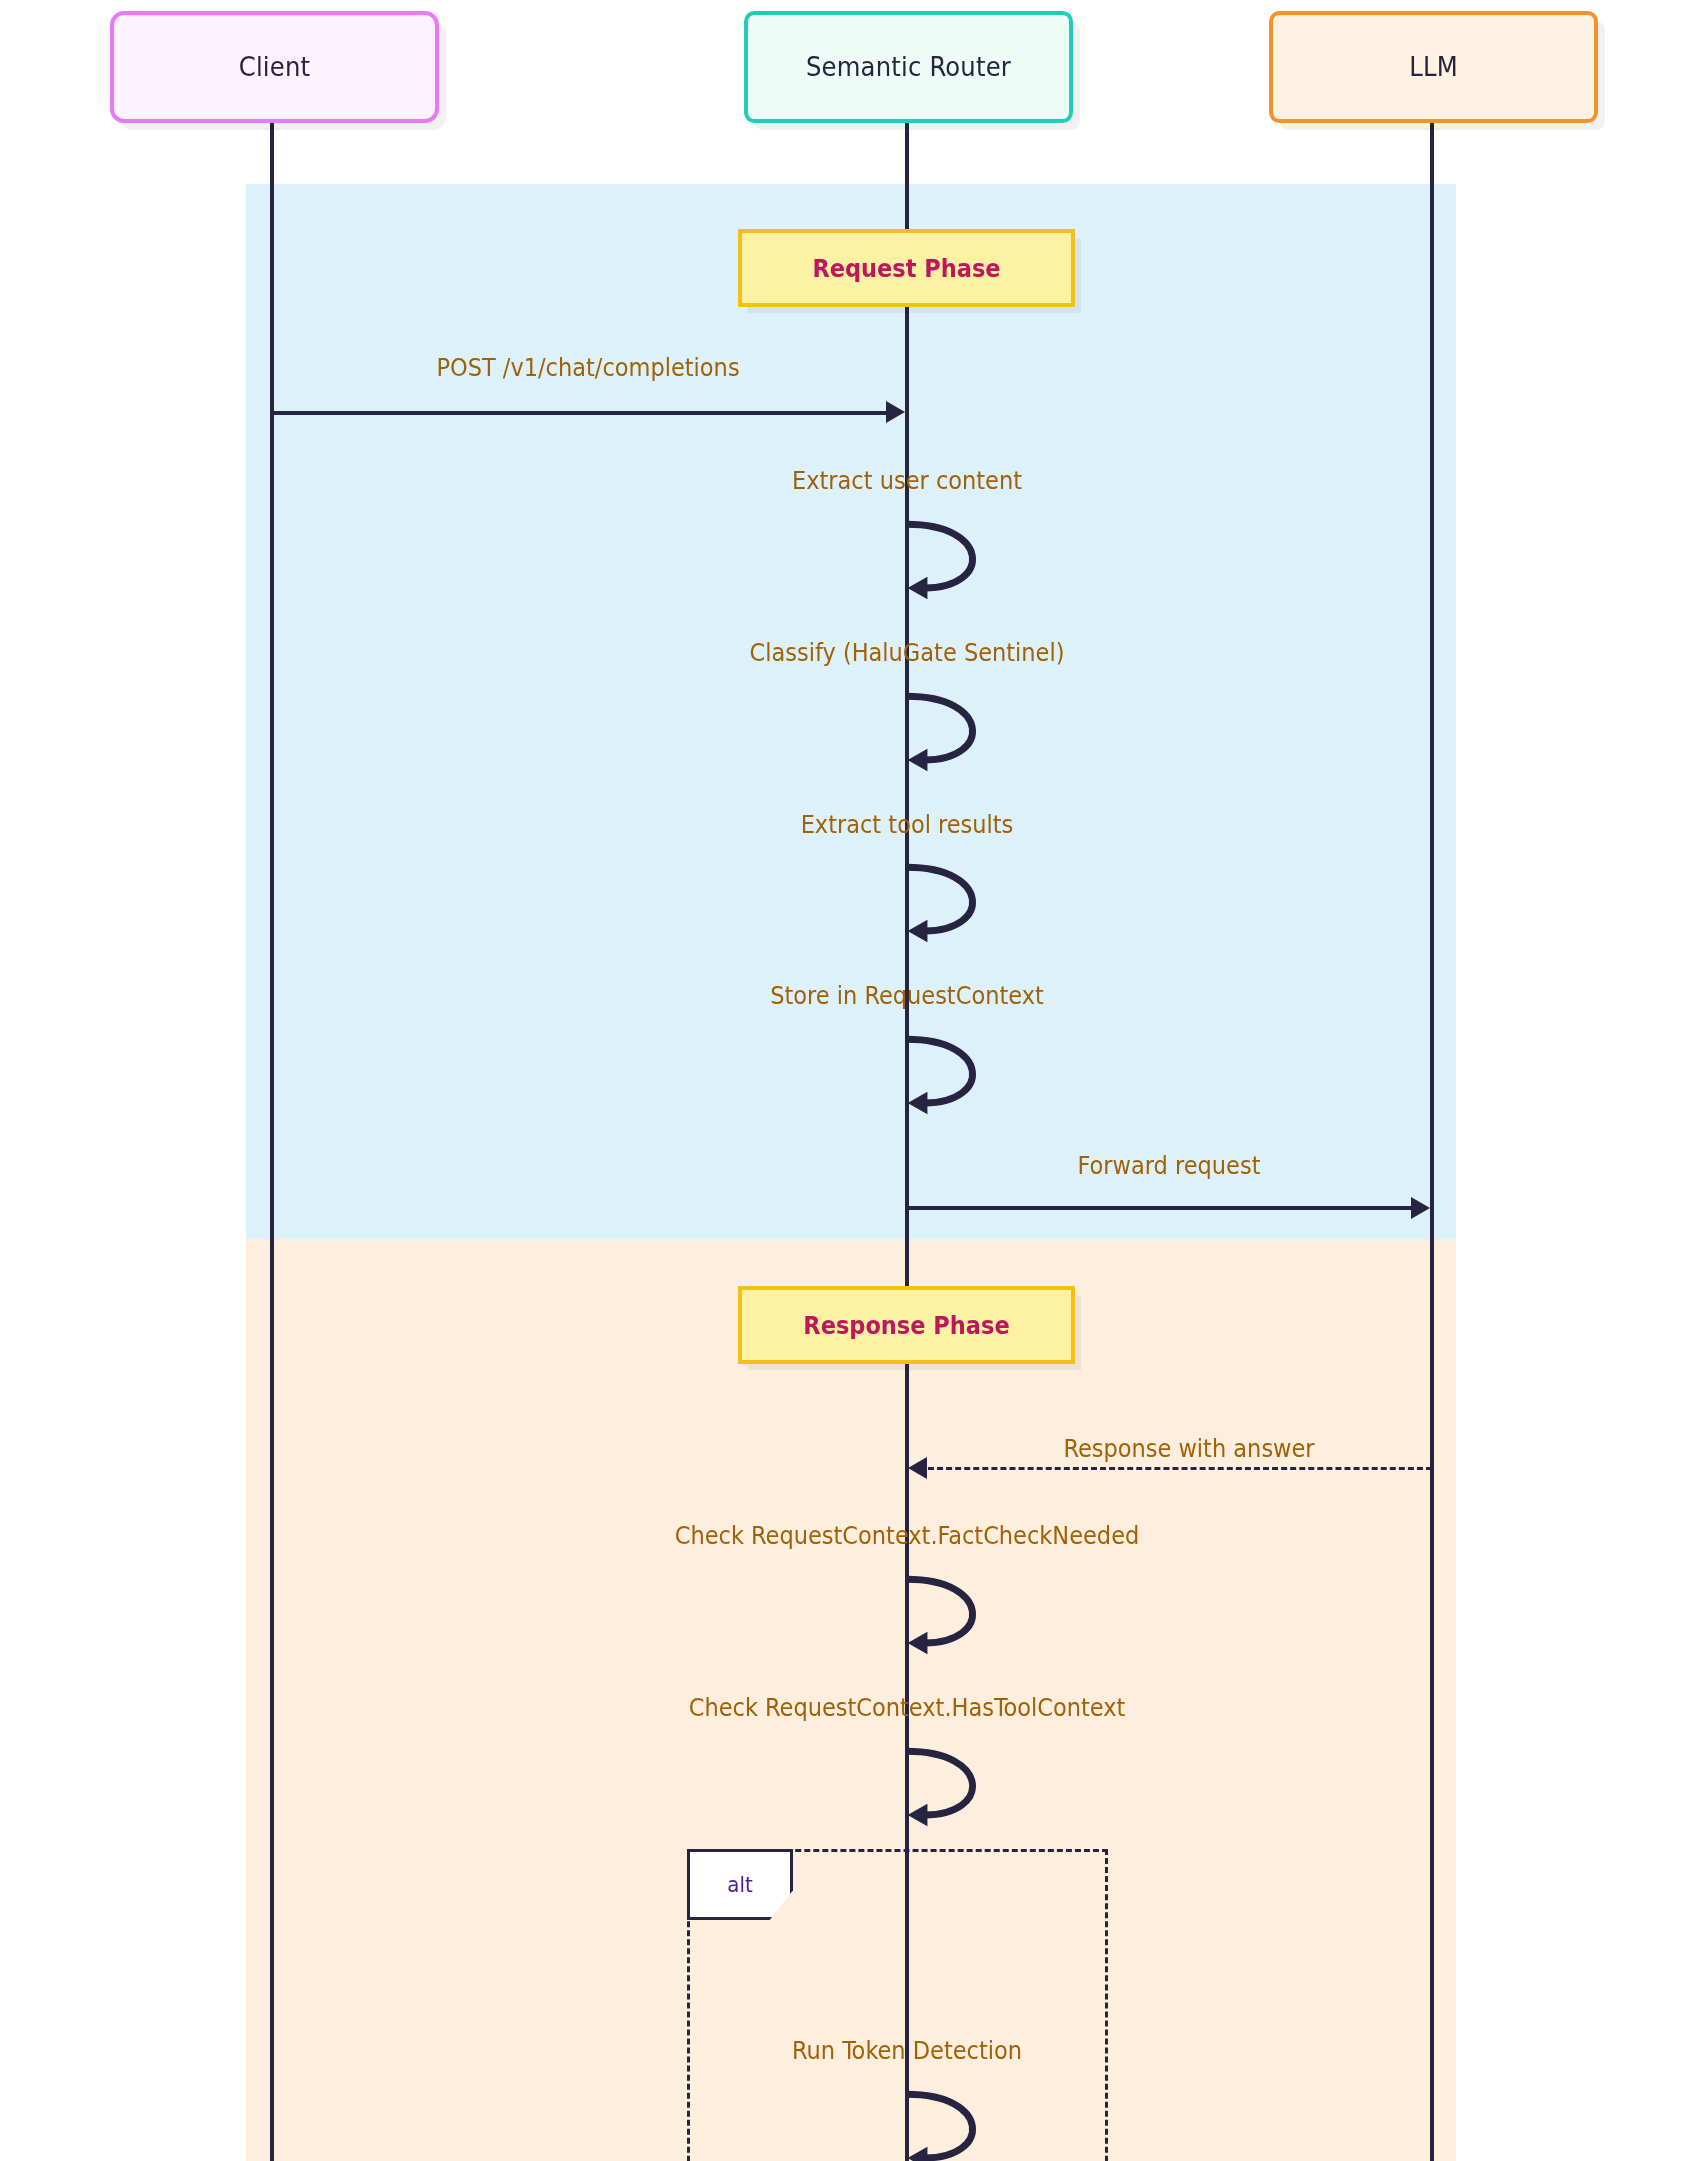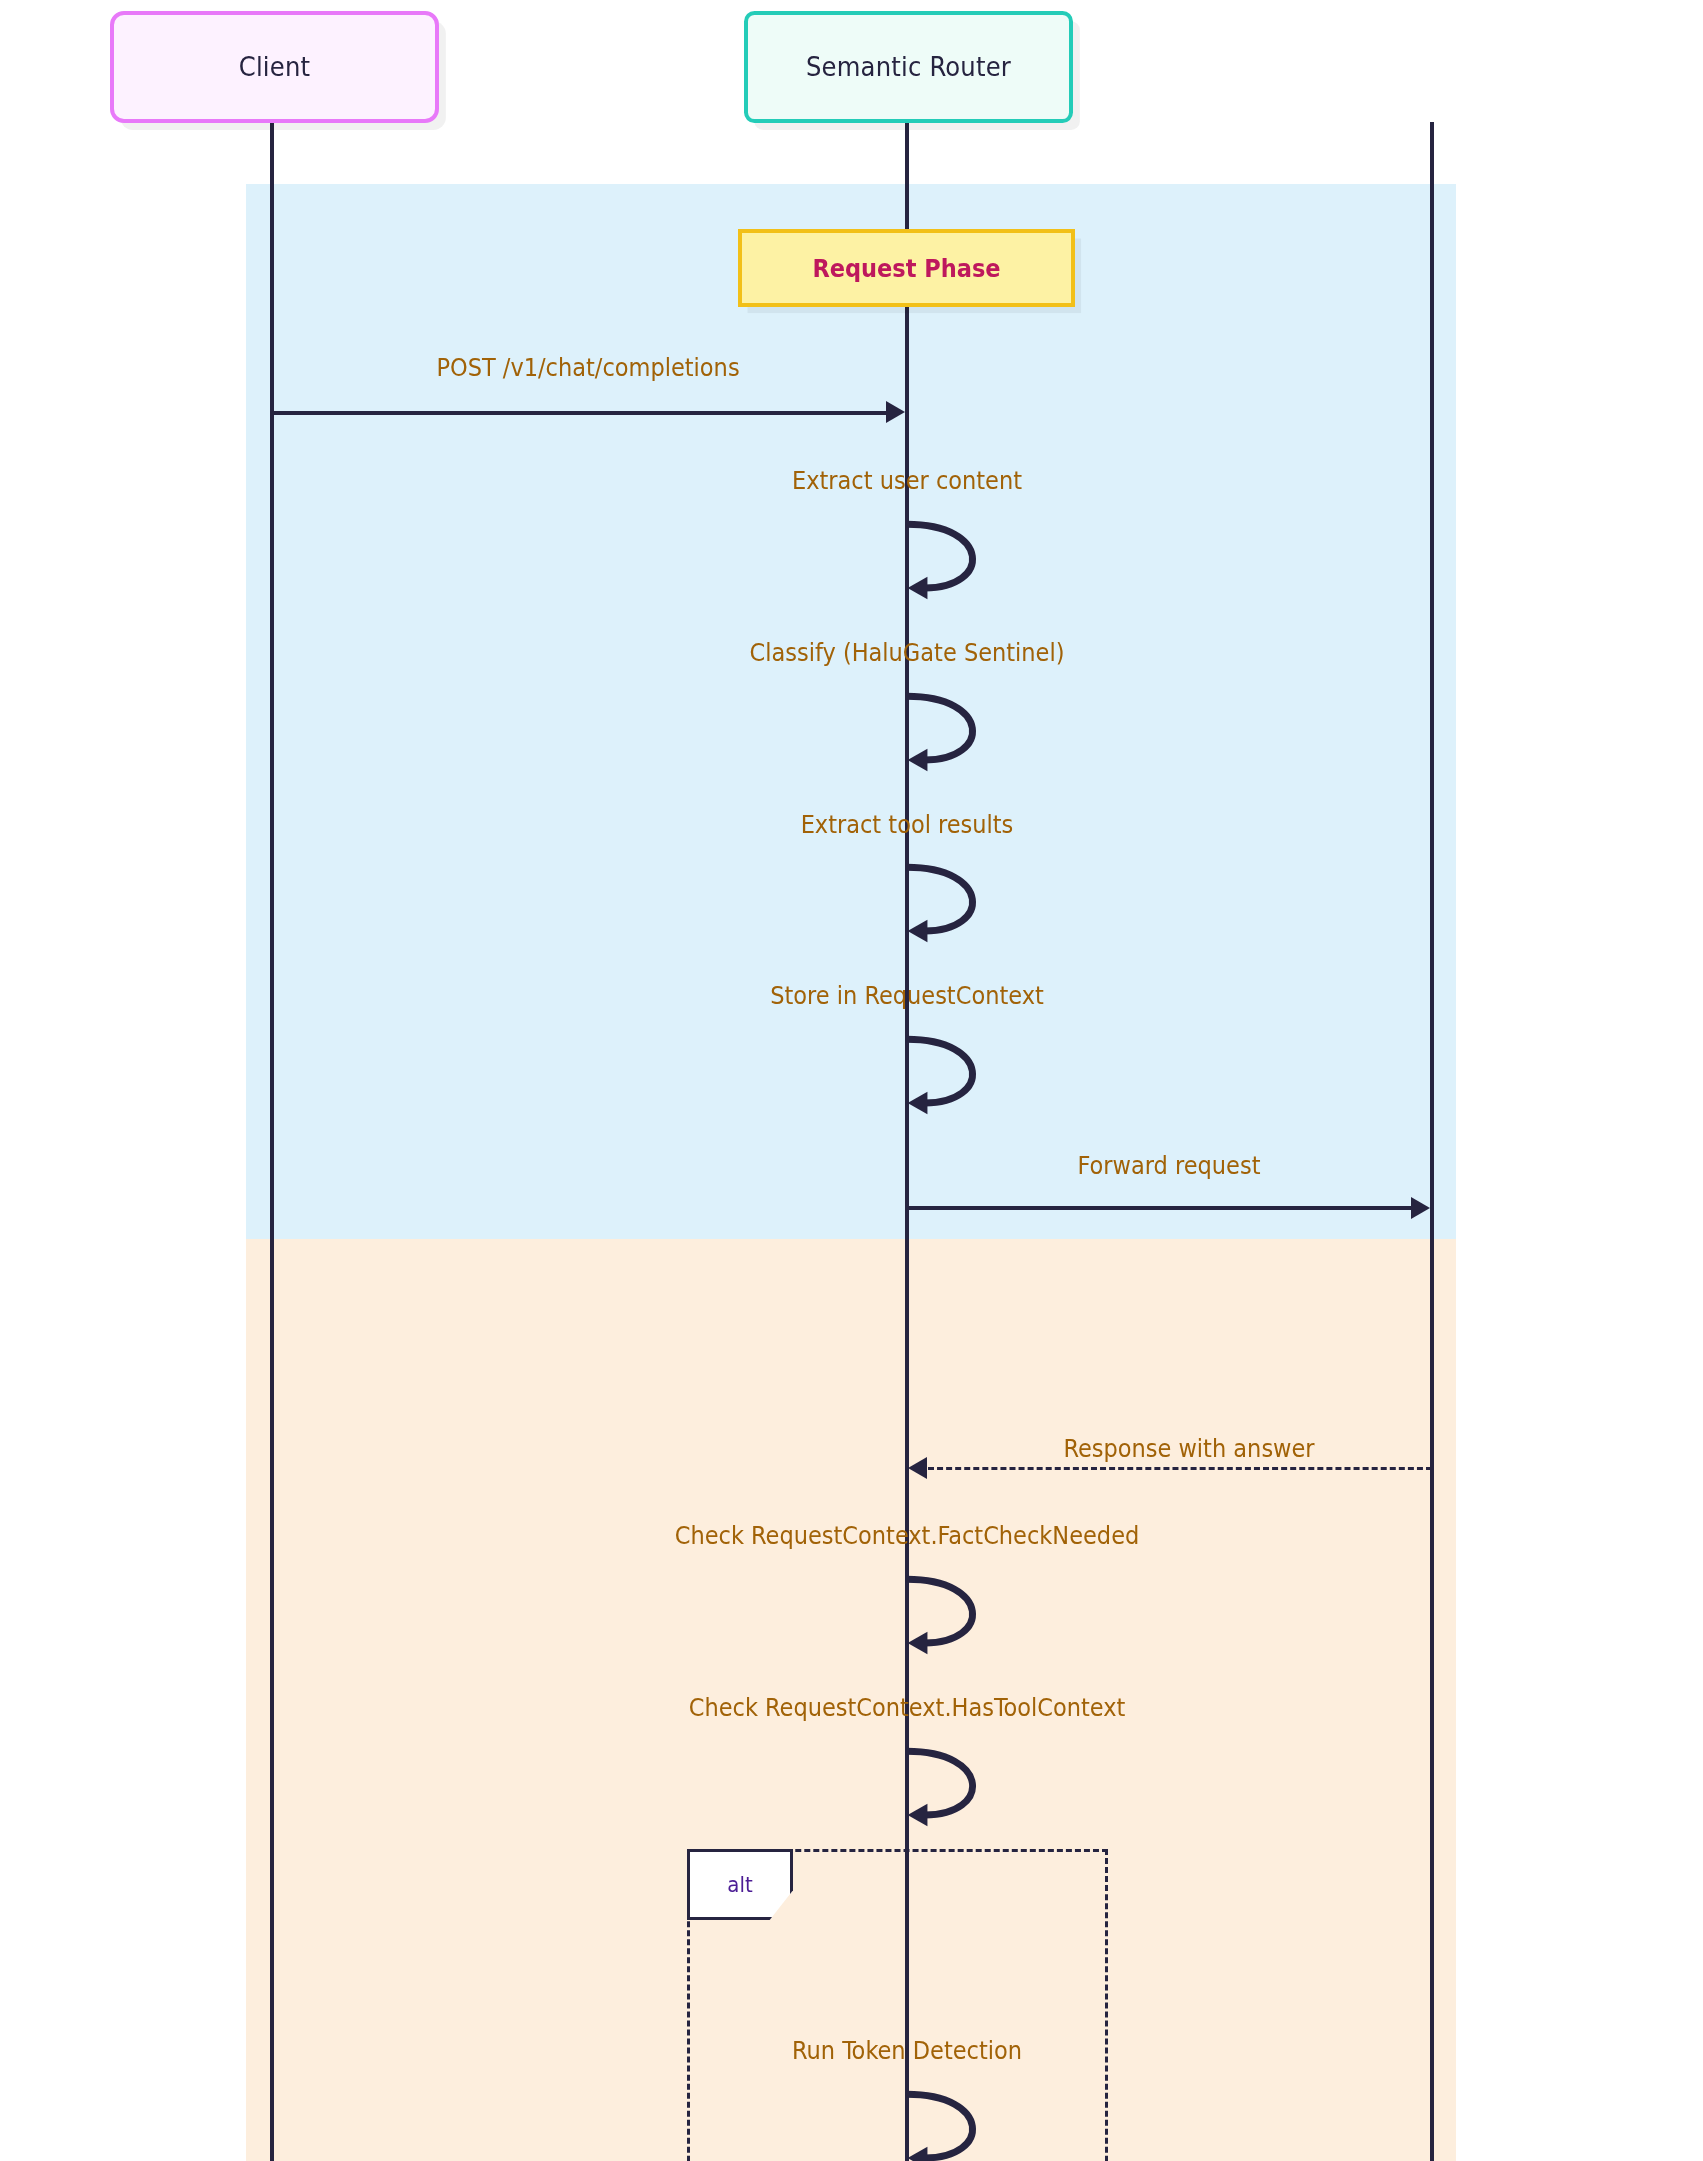--- a/index.html
+++ b/index.html
@@ -63,20 +63,23 @@
   <div class="lifeline" style="left:270px; top:122px; height:3095px;"></div>
   <div class="lifeline" style="left:905px;top:122px; height:3095px;"></div>
   <div class="lifeline" style="left:1430px;top:122px; height:3095px;"></div>
 
   <div class="actorbox" style="left:110px;top:10.8px;width:329px;height:112px;border-color:#e879f9;background:#fdf2ff;border-radius:14px;">
     <span class="alabel">Client</span>
   </div>
   <div class="actorbox" style="left:744px;top:10.8px;width:329px;height:112px;border-color:#24ccb8;background:#eefcf8;">
     <span class="alabel">Semantic Router</span>
   </div>
+  <div class="actorbox" style="left:1269px;top:10.8px;width:329px;height:112px;border-color:#f5922c;background:#fef2e3;">
+    <span class="alabel">LLM</span>
+  </div>
 
   <div class="phasenote" style="left:738px;top:229px;width:337px;height:78px;">
     <span>Request Phase</span>
   </div>
 
   <div class="msgtext" style="left:588px;top:354px;">POST /v1/chat/completions</div>
   <div class="arrowline" style="left:271px;top:411px;width:616px;"></div>
   <div class="arrowhead right" style="left:886px;top:401px;"></div>
 
   <div class="msgtext" style="left:907px;top:467px;">Extract user content</div>
@@ -108,20 +111,23 @@
     <svg width="125" height="82" viewBox="0 0 290 190">
       <path d="M4 12 C 200 12, 200 160, 46 160" fill="none" stroke="#262440" stroke-width="16"></path>
       <polygon points="52,134 52,186 6,160" fill="#262440"></polygon>
     </svg>
   </div>
 
   <div class="msgtext" style="left:1169px;top:1152px;">Forward request</div>
   <div class="arrowline" style="left:907px;top:1206px;width:506px;"></div>
   <div class="arrowhead right" style="left:1411px;top:1197px;"></div>
 
+  <div class="phasenote" style="left:738px;top:1286px;width:337px;height:78px;">
+    <span>Response Phase</span>
+  </div>
 
   <div class="msgtext" style="left:1189px;top:1414px;margin-top:21px;">Response with answer</div>
   <div class="arrowline dashed" style="left:928px;top:1467px;width:504px;"></div>
   <div class="arrowhead left" style="left:908px;top:1457px;"></div>
 
   <div class="msgtext" style="left:907px;top:1522px;">Check RequestContext.FactCheckNeeded</div>
   <div class="selfloop" style="left:905px;top:1574px;">
     <svg width="125" height="82" viewBox="0 0 290 190">
       <path d="M4 12 C 200 12, 200 160, 46 160" fill="none" stroke="#262440" stroke-width="16"></path>
       <polygon points="52,134 52,186 6,160" fill="#262440"></polygon>

